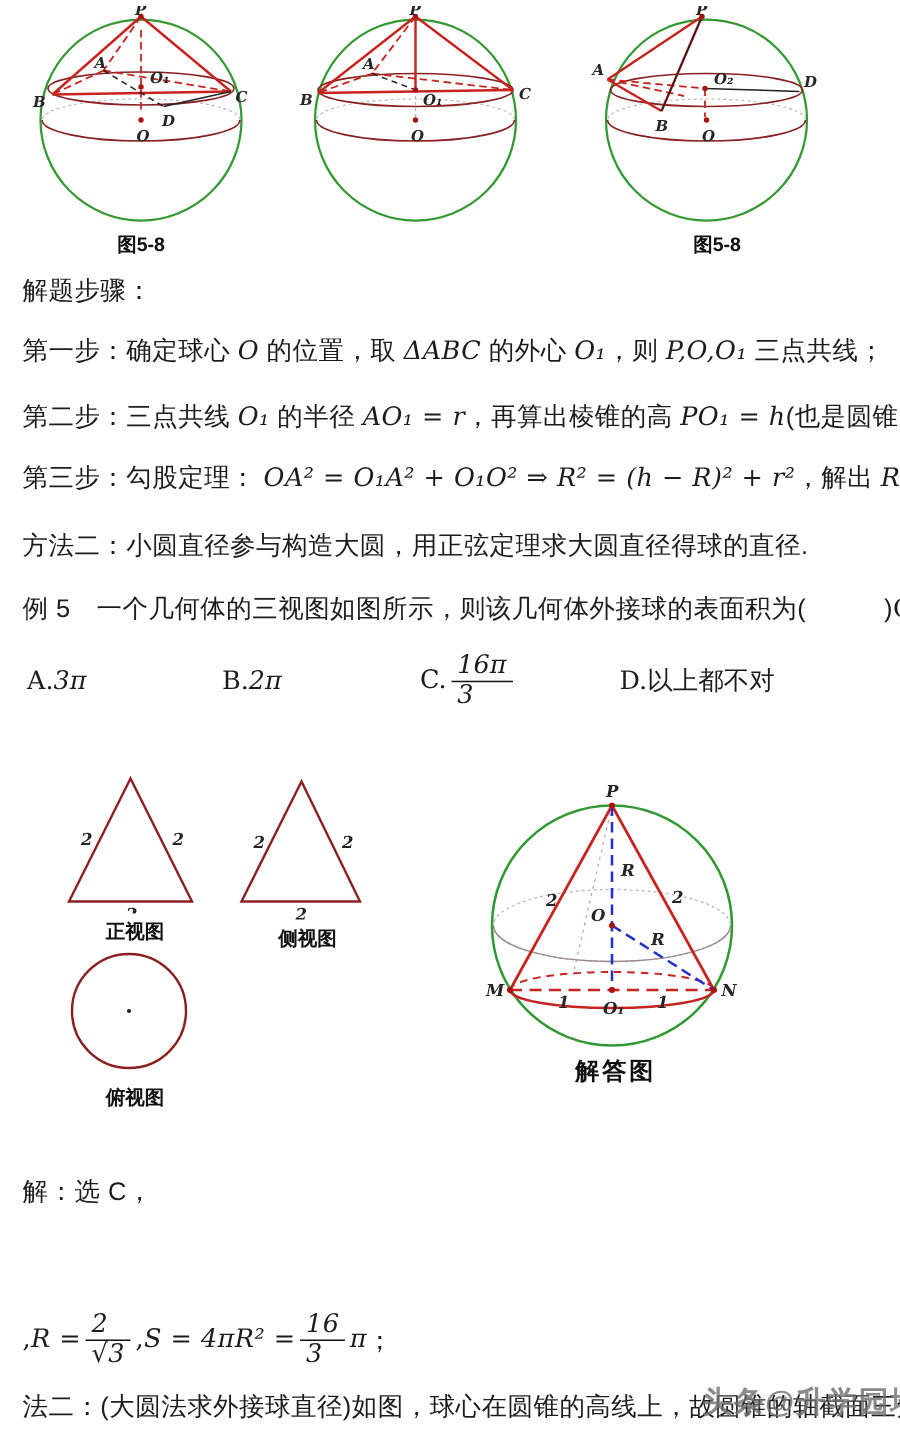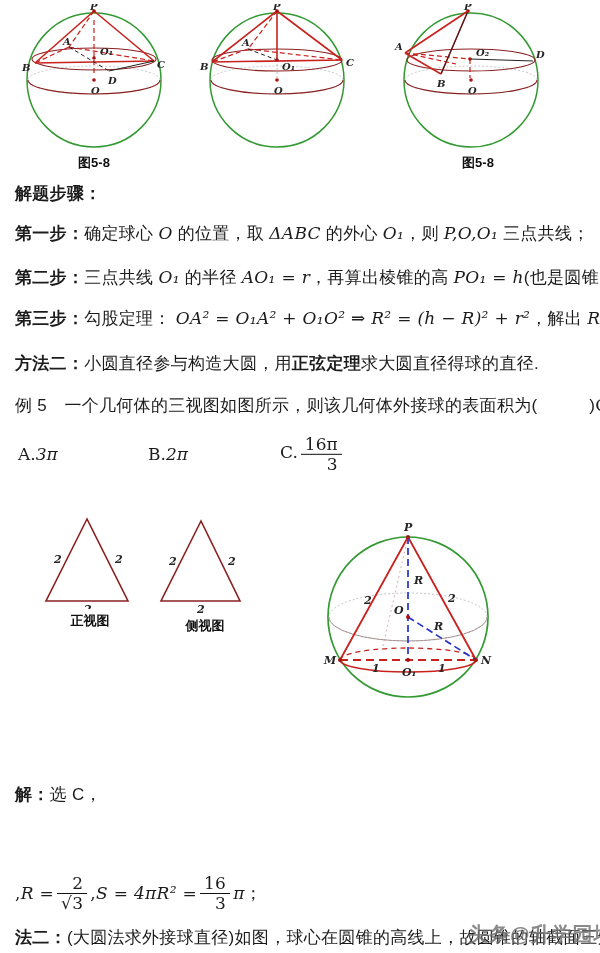--- a/index.html
+++ b/index.html
@@ -2,25 +2,25 @@
 <html><head>
 <meta charset="utf-8">
 <style>
   html,body{margin:0;padding:0;background:#fff;}
   body{width:600px;height:953px;overflow:hidden;font-family:"Liberation Sans",sans-serif;color:#1c1c1c;}
   #page{position:relative;width:600px;height:953px;background:#ffffff;overflow:hidden;}
   .fig{position:absolute;}
   .caption{position:absolute;left:0;right:0;text-align:center;font-weight:bold;font-size:13px;color:#111;}
   .caption.big{font-size:16px;letter-spacing:2px;}
   .line{position:absolute;left:15px;white-space:nowrap;font-size:17px;letter-spacing:.3px;}
-  .seg-b{font-weight:bold;}
+  .seg-b{font-weight:normal;}
   .seg-t{}
   .seg-m{font-family:"DejaVu Serif",serif;font-style:italic;}
   .seg-r{font-family:"DejaVu Serif",serif;}
-  .frac{display:inline-block;text-align:right;vertical-align:middle;font-family:"DejaVu Serif",serif;line-height:1.1;margin:0 3px;}
+  .frac{display:inline-block;text-align:left;vertical-align:middle;font-family:"DejaVu Serif",serif;font-style:italic;line-height:1.1;margin:0 3px;}
   .frac .num{display:block;border-bottom:1.3px solid #111;padding:0 4px;}
   .frac .den{display:block;padding:0 4px;}
   .options-row{position:absolute;left:0;width:600px;height:52px;}
   .opt{position:absolute;top:50%;transform:translateY(-50%);font-size:17px;white-space:nowrap;}
   svg text{font-family:"DejaVu Serif",serif;font-style:italic;font-weight:bold;fill:#252525;}
   svg text.sm{font-size:10px;}
   svg text.md{font-size:11px;}
   #watermark{position:absolute;left:468px;top:921px;font-size:20px;font-weight:bold;color:#6f6f6f;opacity:.8;letter-spacing:1px;white-space:nowrap;}
 </style>
 </head>
@@ -100,20 +100,21 @@
   <div class="line" style="top:222px;"><span class="seg-b">第一步：</span><span class="seg-t">确定球心 </span><span class="seg-m">O</span><span class="seg-t"> 的位置，取 </span><span class="seg-m">ΔABC</span><span class="seg-t"> 的外心 </span><span class="seg-m">O₁</span><span class="seg-t">，则 </span><span class="seg-m">P,O,O₁</span><span class="seg-t"> 三点共线；</span></div>
   <div class="line" style="top:266px;"><span class="seg-b">第二步：</span><span class="seg-t">三点共线 </span><span class="seg-m">O₁</span><span class="seg-t"> 的半径 </span><span class="seg-m">AO₁ = r</span><span class="seg-t">，再算出棱锥的高 </span><span class="seg-m">PO₁ = h</span><span class="seg-t">(也是圆锥的高)；</span></div>
   <div class="line" style="top:352px;"><span class="seg-b">方法二：</span><span class="seg-t">小圆直径参与构造大圆，用</span><span class="seg-b">正弦定理</span><span class="seg-t">求大圆直径得球的直径.</span></div>
   <div class="line" style="top:307px;"><span class="seg-b">第三步：</span><span class="seg-t">勾股定理： </span><span class="seg-m">OA² = O₁A² + O₁O² ⇒ R² = (h − R)² + r²</span><span class="seg-t">，解出 </span><span class="seg-m">R</span></div>
   <div class="line" style="top:394px;"><span class="seg-t">例 5　一个几何体的三视图如图所示，则该几何体外接球的表面积为(　　　)</span><span class="seg-r">C</span></div>
 
   <div class="options-row" style="top:428px;">
     <span class="opt" style="left:18px;"><span class="seg-r">A.</span><span class="seg-m">3π</span></span>
     <span class="opt" style="left:148px;"><span class="seg-r">B.</span><span class="seg-m">2π</span></span>
     <span class="opt" style="left:280px;"><span class="seg-r">C.</span><span class="frac"><span class="num">16π</span><span class="den">3</span></span></span>
+    <span class="opt" style="left:413px;"><span class="seg-r">D.</span><span class="seg-t">以上都不对</span></span>
   </div>
 
   <div class="fig" style="left:30px;top:505px;width:120px;height:135px;">
     <svg width="120" height="104" viewBox="0 0 120 104">
       <path d="M 57 14 L 16 96 L 98 96 Z" fill="none" stroke="#8b2020" stroke-width="1.6"></path>
       <text class="md" x="24" y="58">2</text>
       <text class="md" x="85" y="58">2</text>
       <text class="md" x="54" y="108">2</text>
     </svg>
     <div class="caption" style="top:107px;">正视图</div>
@@ -122,20 +123,27 @@
   <div class="fig" style="left:145px;top:505px;width:120px;height:135px;">
     <svg width="120" height="108" viewBox="0 0 120 108">
       <path d="M 56 16 L 16 96 L 95 96 Z" fill="none" stroke="#8b2020" stroke-width="1.6"></path>
       <text class="md" x="24" y="60">2</text>
       <text class="md" x="83" y="60">2</text>
       <text class="md" x="52" y="108">2</text>
     </svg>
     <div class="caption" style="top:112px;">侧视图</div>
   </div>
 
+  <div class="fig" style="left:30px;top:630px;width:120px;height:115px;">
+    <svg width="120" height="90" viewBox="0 0 120 90">
+      <circle cx="56" cy="44" r="38" fill="none" stroke="#8b2020" stroke-width="1.6"></circle>
+      <circle cx="56" cy="44" r="1.4" fill="#222"></circle>
+    </svg>
+    <div class="caption" style="top:93px;">俯视图</div>
+  </div>
 
   <div class="fig" style="left:318px;top:498px;width:185px;height:232px;">
     <svg width="185" height="205" viewBox="0 0 185 205">
       <circle cx="90" cy="119" r="80" fill="none" stroke="#339933" stroke-width="1.7"></circle>
       <ellipse cx="90" cy="119" rx="79" ry="24" fill="none" stroke="#bbbbbb" stroke-width="0.9" stroke-dasharray="2,2"></ellipse>
       <path d="M 11 119 A 79 24 0 0 0 169 119" fill="none" stroke="#a08a8a" stroke-width="0.9"></path>
       <path d="M 90 39 L 64 152" fill="none" stroke="#cc9999" stroke-width="0.8" stroke-dasharray="2,3"></path>
       <path d="M 22 162 A 68 12 0 0 1 158 162" fill="none" stroke="#c8221e" stroke-width="1.3" stroke-dasharray="5,4"></path>
       <path d="M 22 162 A 68 12 0 0 0 158 162" fill="none" stroke="#c8221e" stroke-width="1.6"></path>
       <path d="M 22 162 L 158 162" fill="none" stroke="#c8221e" stroke-width="1.8" stroke-dasharray="8,5"></path>
@@ -152,20 +160,21 @@
       <text class="md" x="76" y="116">O</text>
       <text class="md" x="116" y="132">R</text>
       <text class="md" x="46" y="106">2</text>
       <text class="md" x="130" y="104">2</text>
       <text class="md" x="6" y="166">M</text>
       <text class="md" x="163" y="166">N</text>
       <text class="md" x="84" y="178">O₁</text>
       <text class="md" x="54" y="174">1</text>
       <text class="md" x="120" y="174">1</text>
     </svg>
+    <div class="caption big" style="top:206px;">解答图</div>
   </div>
 
   <div class="line" style="top:783px;"><span class="seg-b">解：</span><span class="seg-t">选 C，</span></div>
   <div class="line" style="top:868px;height:50px;display:flex;align-items:center;">
       <span class="seg-r"> , </span>
       <span class="seg-m">R =</span>
       <span class="frac">
         <span class="num">2</span>
         <span class="den">√3</span>
       </span>

